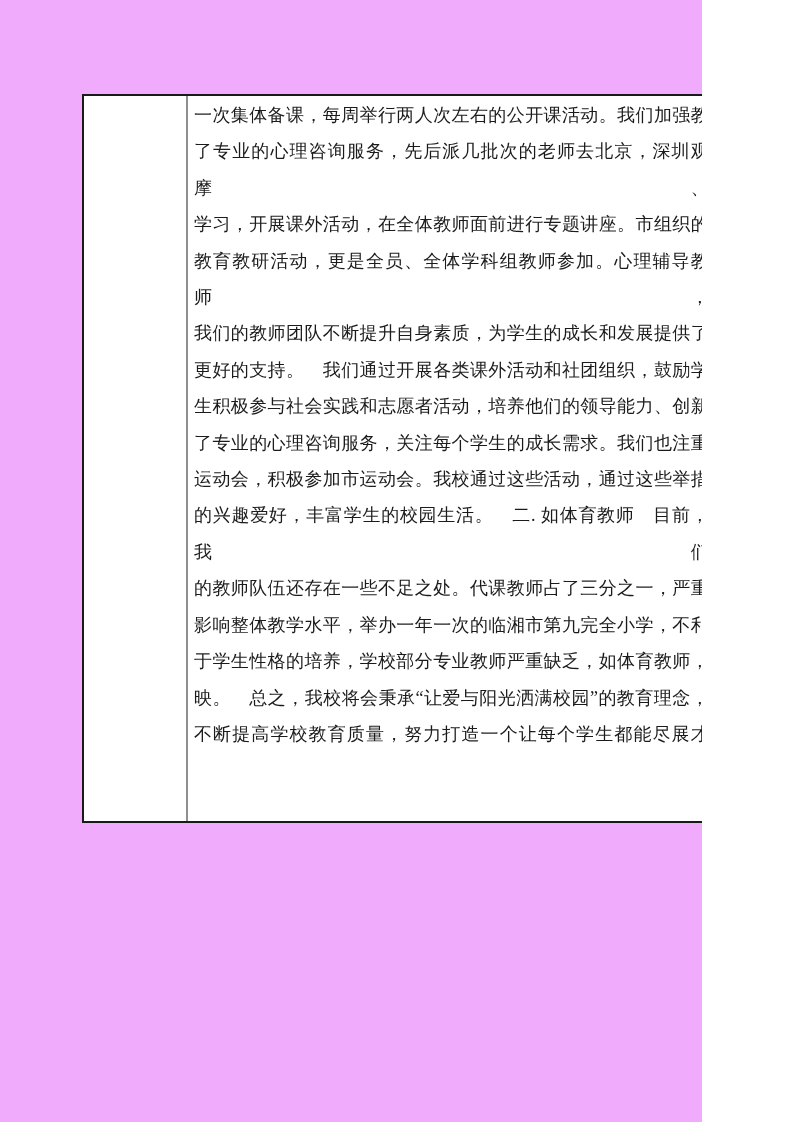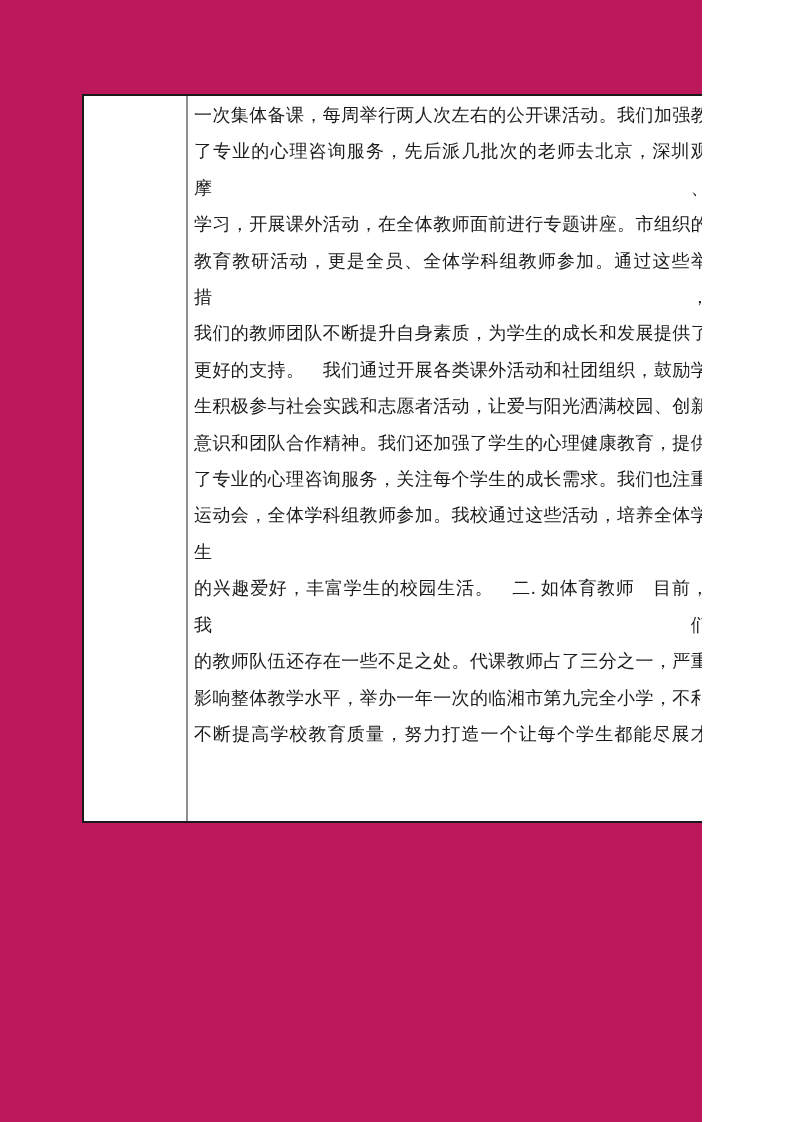--- a/index.html
+++ b/index.html
@@ -6,21 +6,21 @@
   html, body {
     width: 794px;
     height: 1122px;
     background: #ffffff;
     font-family: "Liberation Serif", "DejaVu Serif", serif;
   }
   .page {
     position: relative;
     width: 702px;
     height: 1122px;
-    background: #be185d;
+    background: #f0abfc;
     overflow: hidden;
   }
   .content-table {
     position: absolute;
     left: 82px;
     top: 94px;
     width: 637px;
     height: 729px;
     border: 2px solid #1a1a1a;
     display: flex;
@@ -48,26 +48,27 @@
 </head>
 <body>
 
 <div class="page">
   <div class="content-table">
     <div class="cell-left"></div>
     <div class="cell-right">
         <div class="text-line">一次集体备课，每周举行两人次左右的公开课活动。我们加强教</div>
         <div class="text-line">了专业的心理咨询服务，先后派几批次的老师去北京，深圳观摩、</div>
         <div class="text-line">学习，开展课外活动，在全体教师面前进行专题讲座。市组织的</div>
-        <div class="text-line">教育教研活动，更是全员、全体学科组教师参加。通过这些举措，</div>
+        <div class="text-line">教育教研活动，更是全员、全体学科组教师参加。心理辅导教师，</div>
         <div class="text-line">我们的教师团队不断提升自身素质，为学生的成长和发展提供了</div>
         <div class="text-line">更好的支持。　我们通过开展各类课外活动和社团组织，鼓励学</div>
-        <div class="text-line">生积极参与社会实践和志愿者活动，让爱与阳光洒满校园、创新</div>
-        <div class="text-line">意识和团队合作精神。我们还加强了学生的心理健康教育，提供</div>
+        <div class="text-line">生积极参与社会实践和志愿者活动，培养他们的领导能力、创新</div>
         <div class="text-line">了专业的心理咨询服务，关注每个学生的成长需求。我们也注重</div>
-        <div class="text-line">运动会，全体学科组教师参加。我校通过这些活动，培养全体学生</div>
+        <div class="text-line">运动会，积极参加市运动会。我校通过这些活动，通过这些举措</div>
         <div class="text-line">的兴趣爱好，丰富学生的校园生活。　二. 如体育教师　目前，我们</div>
         <div class="text-line">的教师队伍还存在一些不足之处。代课教师占了三分之一，严重</div>
         <div class="text-line">影响整体教学水平，举办一年一次的临湘市第九完全小学，不利</div>
+        <div class="text-line">于学生性格的培养，学校部分专业教师严重缺乏，如体育教师，</div>
+        <div class="text-line">映。　总之，我校将会秉承“让爱与阳光洒满校园”的教育理念，</div>
         <div class="text-line">不断提高学校教育质量，努力打造一个让每个学生都能尽展才</div>
       </div>
   </div>
 </div>
 
 </body></html>

